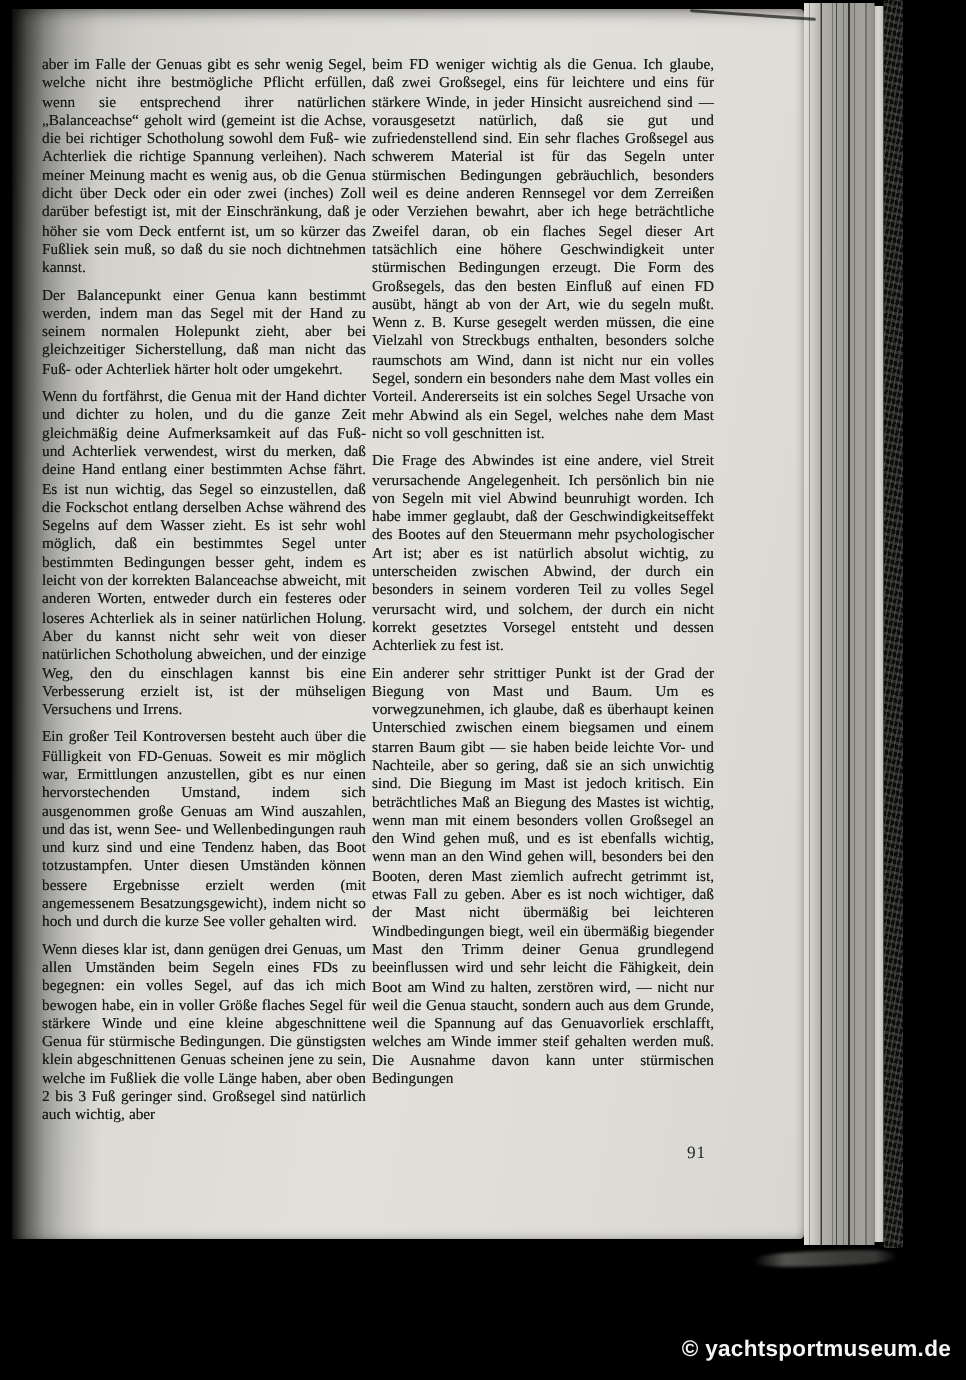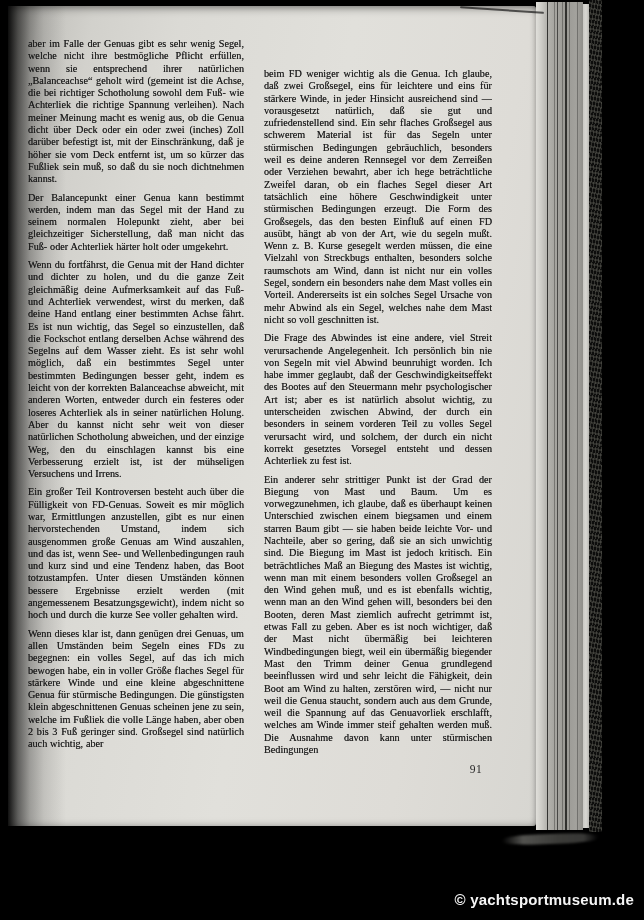--- a/index.html
+++ b/index.html
@@ -36,25 +36,25 @@
   
   .col{
     position:absolute;top:32px;height:762px;overflow:hidden;z-index:2;
     color:var(--ink,#1e1e1e);
     font-size:10.2px;line-height:12.3px;text-align:justify;
     hyphens:auto;-webkit-hyphens:auto;
     text-shadow:0 0 .4px rgba(25,25,25,.75);
     word-spacing:.25px;
   }
   .col-left{left:20px;width:216px;}
-  .col-right{left:256px;width:228px;margin-top:30px;}
+  .col-right{left:240px;width:228px;}
   .col p{margin:0 0 6px 0;}
   .pagenum{
     position:absolute;left:450px;top:757px;width:36px;z-index:2;
-    font-size:11.5px;color:#262626;text-align:center;letter-spacing:.5px;
+    font-size:11.5px;color:#262626;letter-spacing:.5px;
   }
 
   
   .edge-stack{
     position:absolute;left:536px;top:2px;width:47px;height:828px;
     background:
       linear-gradient(90deg, rgba(0,0,0,0) 0 11px, rgba(38,38,36,.85) 11px 12px,
         rgba(0,0,0,0) 12px 21px, rgba(48,48,46,.8) 21px 22px,
         rgba(0,0,0,0) 22px 29px, rgba(30,30,28,.85) 29px 30.5px, rgba(0,0,0,0) 30.5px),
       repeating-linear-gradient(90deg, rgba(0,0,0,0) 0 3.5px,

